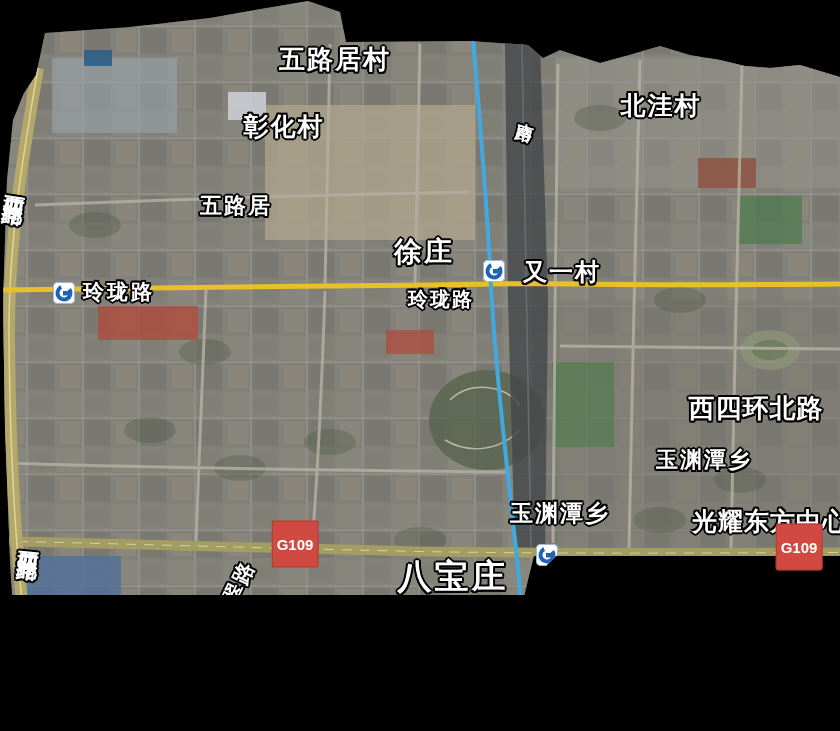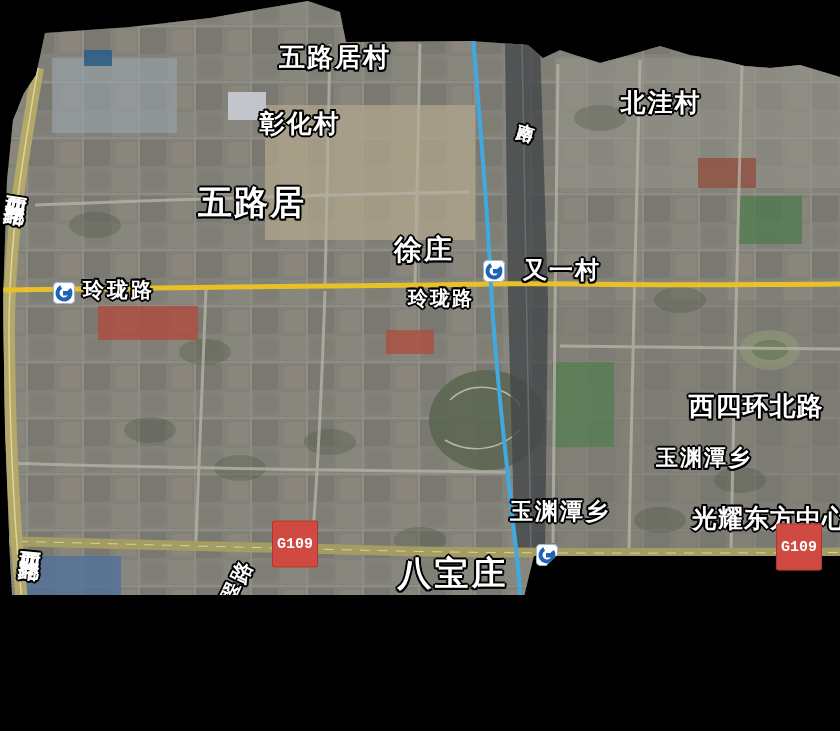--- a/index.html
+++ b/index.html
@@ -1,17 +1,17 @@
 <!DOCTYPE html>
 <html><head>
 <meta charset="utf-8">
 <style>
   html,body{margin:0;padding:0;background:#000;}
   #stage{position:relative;width:840px;height:595px;overflow:hidden;background:#000;
-         font-family:Liberation Mono, monospace;}
+         font-family:Liberation Sans, sans-serif;}
   #stage svg.mapsvg{position:absolute;left:0;top:0;}
   .lbl{position:absolute;transform:translate(-50%,-50%);color:#fff;font-weight:bold;
        white-space:nowrap;line-height:1.05;
        text-shadow:-1.5px -1.5px 0 #000,1.5px -1.5px 0 #000,-1.5px 1.5px 0 #000,
                    1.5px 1.5px 0 #000,0 -2px 0 #000,0 2px 0 #000,-2px 0 0 #000,2px 0 0 #000;}
   .vert{writing-mode:vertical-rl;text-orientation:upright;letter-spacing:2px;}
   .badge{position:absolute;transform:translate(-50%,-50%);background:#d14a41;color:#fff;
          font-weight:bold;font-size:15px;padding:14px 5px;border-radius:3px;line-height:19px;
          box-shadow:0 0 0 1px #a83a33 inset;}
   .metro{position:absolute;width:22px;height:22px;transform:translate(-50%,-50%);
@@ -106,24 +106,24 @@
       <path d="M38,68 C24,150 8,240 9,340 C10,450 16,550 24,620 C27,655 29,672 31,690" stroke="#b3a76a" stroke-width="12" fill="none"></path>
       <path d="M38,68 C24,150 8,240 9,340 C10,450 16,550 24,620 C27,655 29,672 31,690" stroke="#ded598" stroke-width="1.5" fill="none"></path>
 
       <path d="M0,290 C140,288 300,286 430,285 C480,284 520,283 580,284 C680,285.5 770,284.5 840,284" stroke="#e8c028" stroke-width="5" fill="none"></path>
 
       <path d="M472,26 C479,110 487,200 491,286 C495,360 505,450 515,540 C519,570 521,600 522,640 C523,675 532,698 554,722" stroke="#3fa9e0" stroke-width="4" fill="none"></path>
     </g>
   </svg>
 
   <div class="lbl" style="left:335px;top:60px;font-size:26px;letter-spacing:2px">五路居村</div>
-  <div class="lbl" style="left:300px;top:126px;font-size:25px;letter-spacing:2px">彰化村</div>
+  <div class="lbl" style="left:284px;top:126px;font-size:25px;letter-spacing:2px">彰化村</div>
   <div class="lbl" style="left:661px;top:105px;font-size:25px;letter-spacing:2px">北洼村</div>
   <div class="lbl vert" style="left:530px;top:112px;font-size:17px;transform:translate(-50%,-50%) rotate(16deg)">南路</div>
-  <div class="lbl" style="left:252px;top:206px;font-size:34px;letter-spacing:2px">五路居</div>
+  <div class="lbl" style="left:236px;top:206px;font-size:22px;letter-spacing:2px">五路居</div>
   <div class="lbl" style="left:424px;top:252px;font-size:28px;letter-spacing:2px">徐庄</div>
   <div class="lbl" style="left:562px;top:272px;font-size:24px;letter-spacing:2px">又一村</div>
   <div class="lbl" style="left:119px;top:292px;font-size:21px;letter-spacing:3px">玲珑路</div>
   <div class="lbl" style="left:441px;top:299px;font-size:20px;letter-spacing:2px">玲珑路</div>
   <div class="lbl" style="left:756px;top:409px;font-size:26px;letter-spacing:1px">西四环北路</div>
   <div class="lbl" style="left:704px;top:460px;font-size:22px;letter-spacing:2px">玉渊潭乡</div>
   <div class="lbl" style="left:560px;top:513px;font-size:23px;letter-spacing:2px">玉渊潭乡</div>
   <div class="lbl" style="left:692px;top:521px;font-size:25px;letter-spacing:1px;transform:translate(0,-50%)">光耀东方中心</div>
   <div class="lbl" style="left:453px;top:577px;font-size:34px;letter-spacing:3px">八宝庄</div>
   <div class="lbl" style="left:234px;top:593px;font-size:21px;letter-spacing:2px;transform:translate(-50%,-50%) rotate(-64deg)">西翠路</div>

